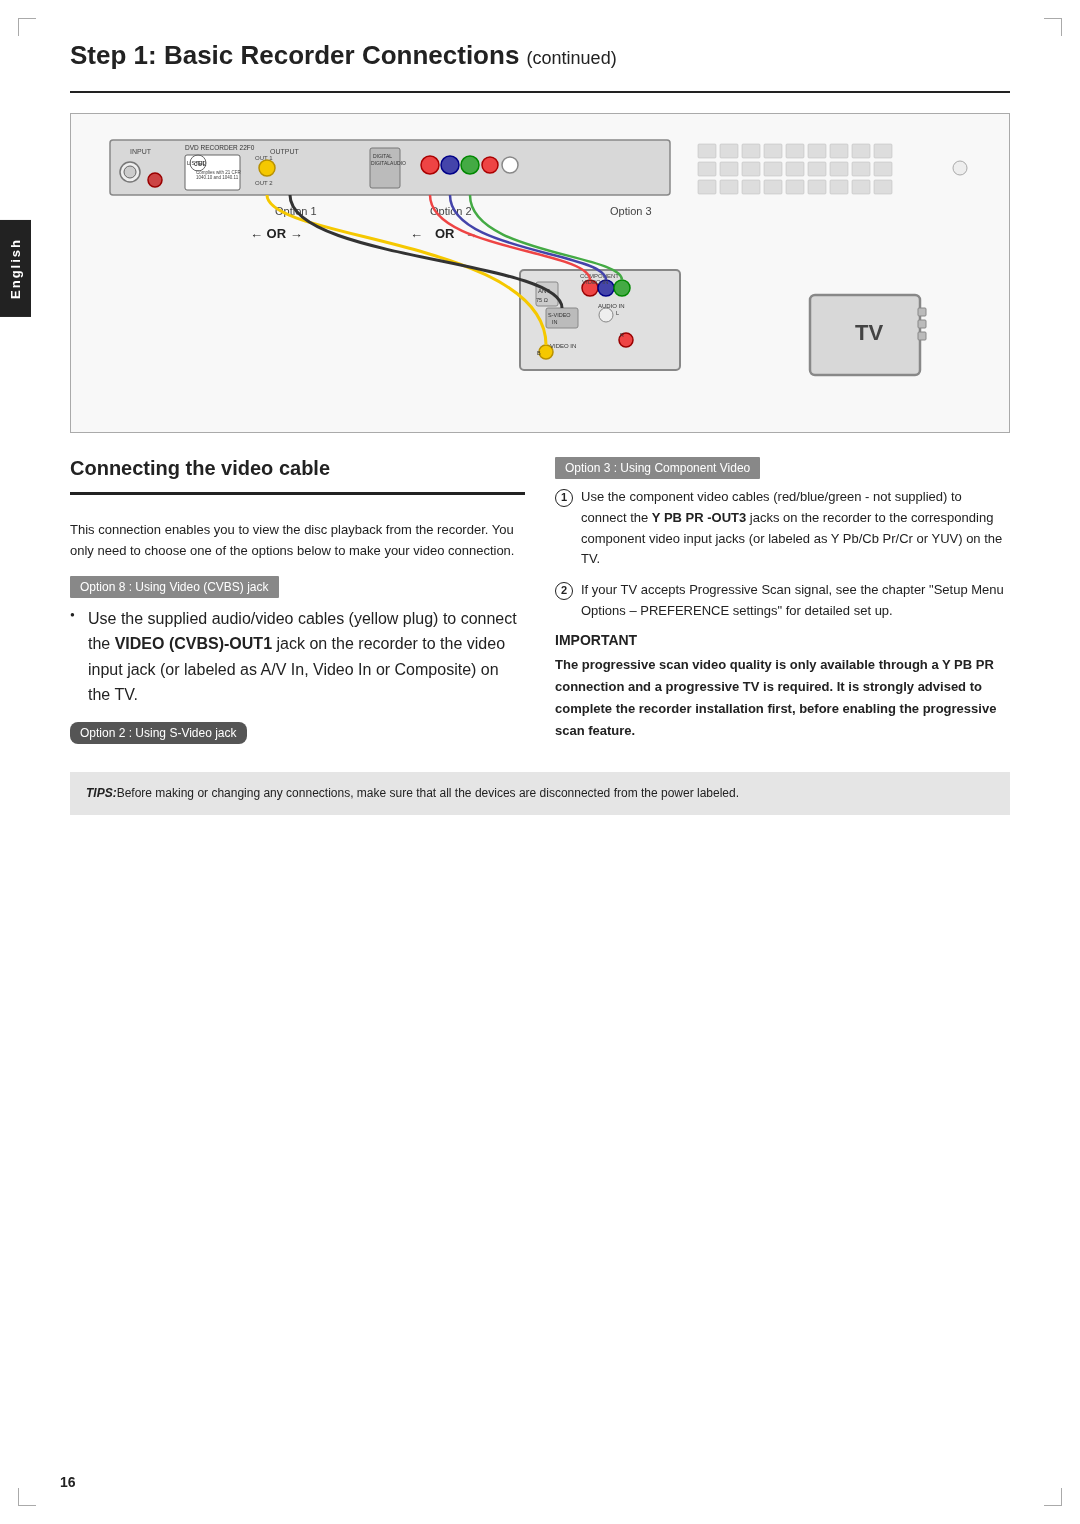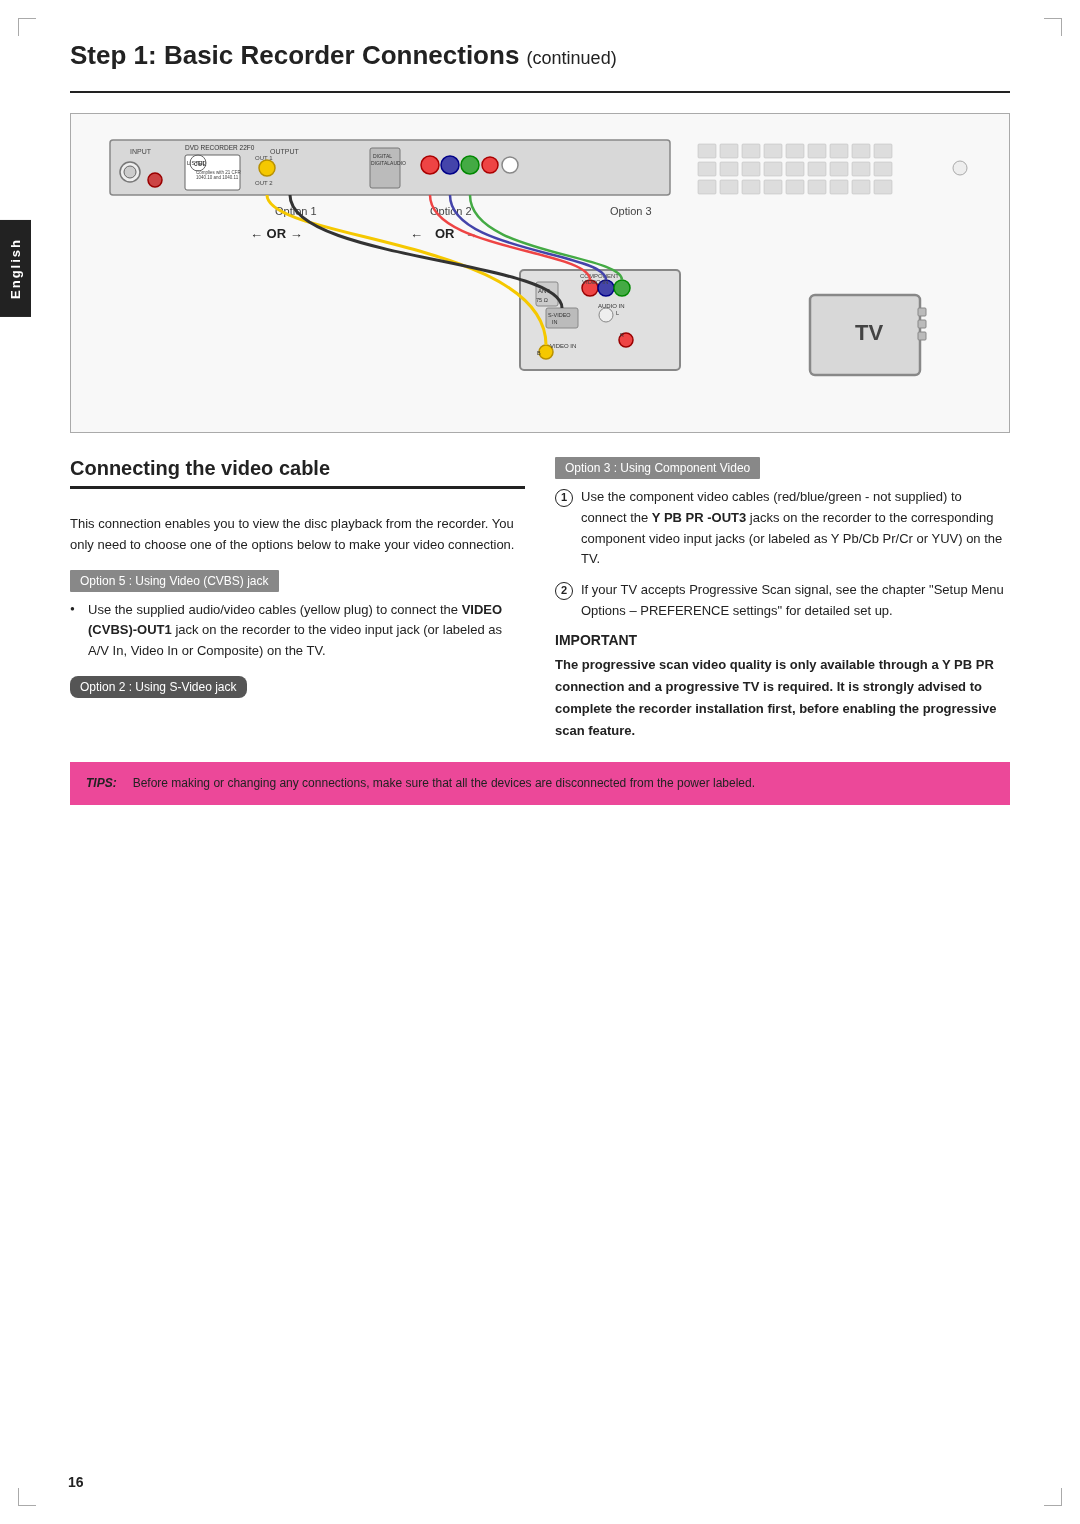--- a/index.html
+++ b/index.html
@@ -82,21 +82,21 @@
       gap: 30px;
       margin-bottom: 20px;
     }
     .col-left { flex: 1; min-width: 0; }
     .col-right { flex: 1; min-width: 0; }
 
     .section-title {
       font-size: 20px;
       font-weight: bold;
       border-bottom: 3px solid #222;
-      padding-bottom: 6px;
+      padding-bottom: 12px;
       margin-bottom: 12px;
     }
     .intro-text {
       font-size: 13px;
       line-height: 1.6;
       margin-bottom: 14px;
       margin-top: 25px;
     }
     .option-box {
       background: #888;
@@ -106,21 +106,21 @@
       padding: 4px 10px;
       margin-bottom: 8px;
       display: inline-block;
       border-radius: 1px;
     }
     .option-box.dark {
       background: #555;
       border-radius: 8px;
     }
     .option-content {
-      font-size: 13px;
+      font-size: 16px;
       line-height: 1.6;
       margin-bottom: 14px;
     }
     .option-content ul {
       list-style: none;
       padding-left: 0;
     }
     .option-content ul li {
       padding-left: 18px;
       position: relative;
@@ -162,41 +162,41 @@
       margin-bottom: 6px;
     }
     .important-text {
       font-size: 13px;
       line-height: 1.7;
       font-weight: bold;
     }
 
     
     .tips-section {
-      background: #ec4899;
+      background: #e5e5e5;
       padding: 12px 16px;
       font-size: 12px;
       line-height: 1.6;
       margin-top: 14px;
       display: flex;
-      gap: 16px;
+      gap: 0;
     }
     .tips-label {
       font-style: italic;
       font-weight: bold;
       white-space: nowrap;
       flex-shrink: 0;
     }
     .tips-text { flex: 1; }
 
     
     .page-number {
       position: absolute;
       bottom: 34px;
-      left: 68px;
+      left: 60px;
       font-size: 14px;
       font-weight: bold;
     }
   </style>
 </head>
 <body>
 
 <div class="page-wrapper">
 
   <div class="corner corner-tl"></div>
@@ -335,21 +335,21 @@
   </div>
 
   <div class="content-cols">
 
     <div class="col-left">
       <h2 class="section-title">Connecting the video cable</h2>
 
       <p class="intro-text">This connection enables you to view the disc playback from the recorder. You only need to choose one of the options below to make your video connection.</p>
 
       
-      <div class="option-box">Option 5 : Using Video (CVBS) jack</div>
+      <div class="option-box">Option 8 : Using Video (CVBS) jack</div>
       <div class="option-content">
         <ul>
           <li>Use the supplied audio/video cables (yellow plug) to connect the <strong>VIDEO (CVBS)-OUT1</strong> jack on the recorder to the video input jack (or labeled as A/V In, Video In or Composite) on the TV.</li>
         </ul>
       </div>
 
       
       <div class="option-box dark">Option 2 : Using S-Video jack</div>
     </div>
 

